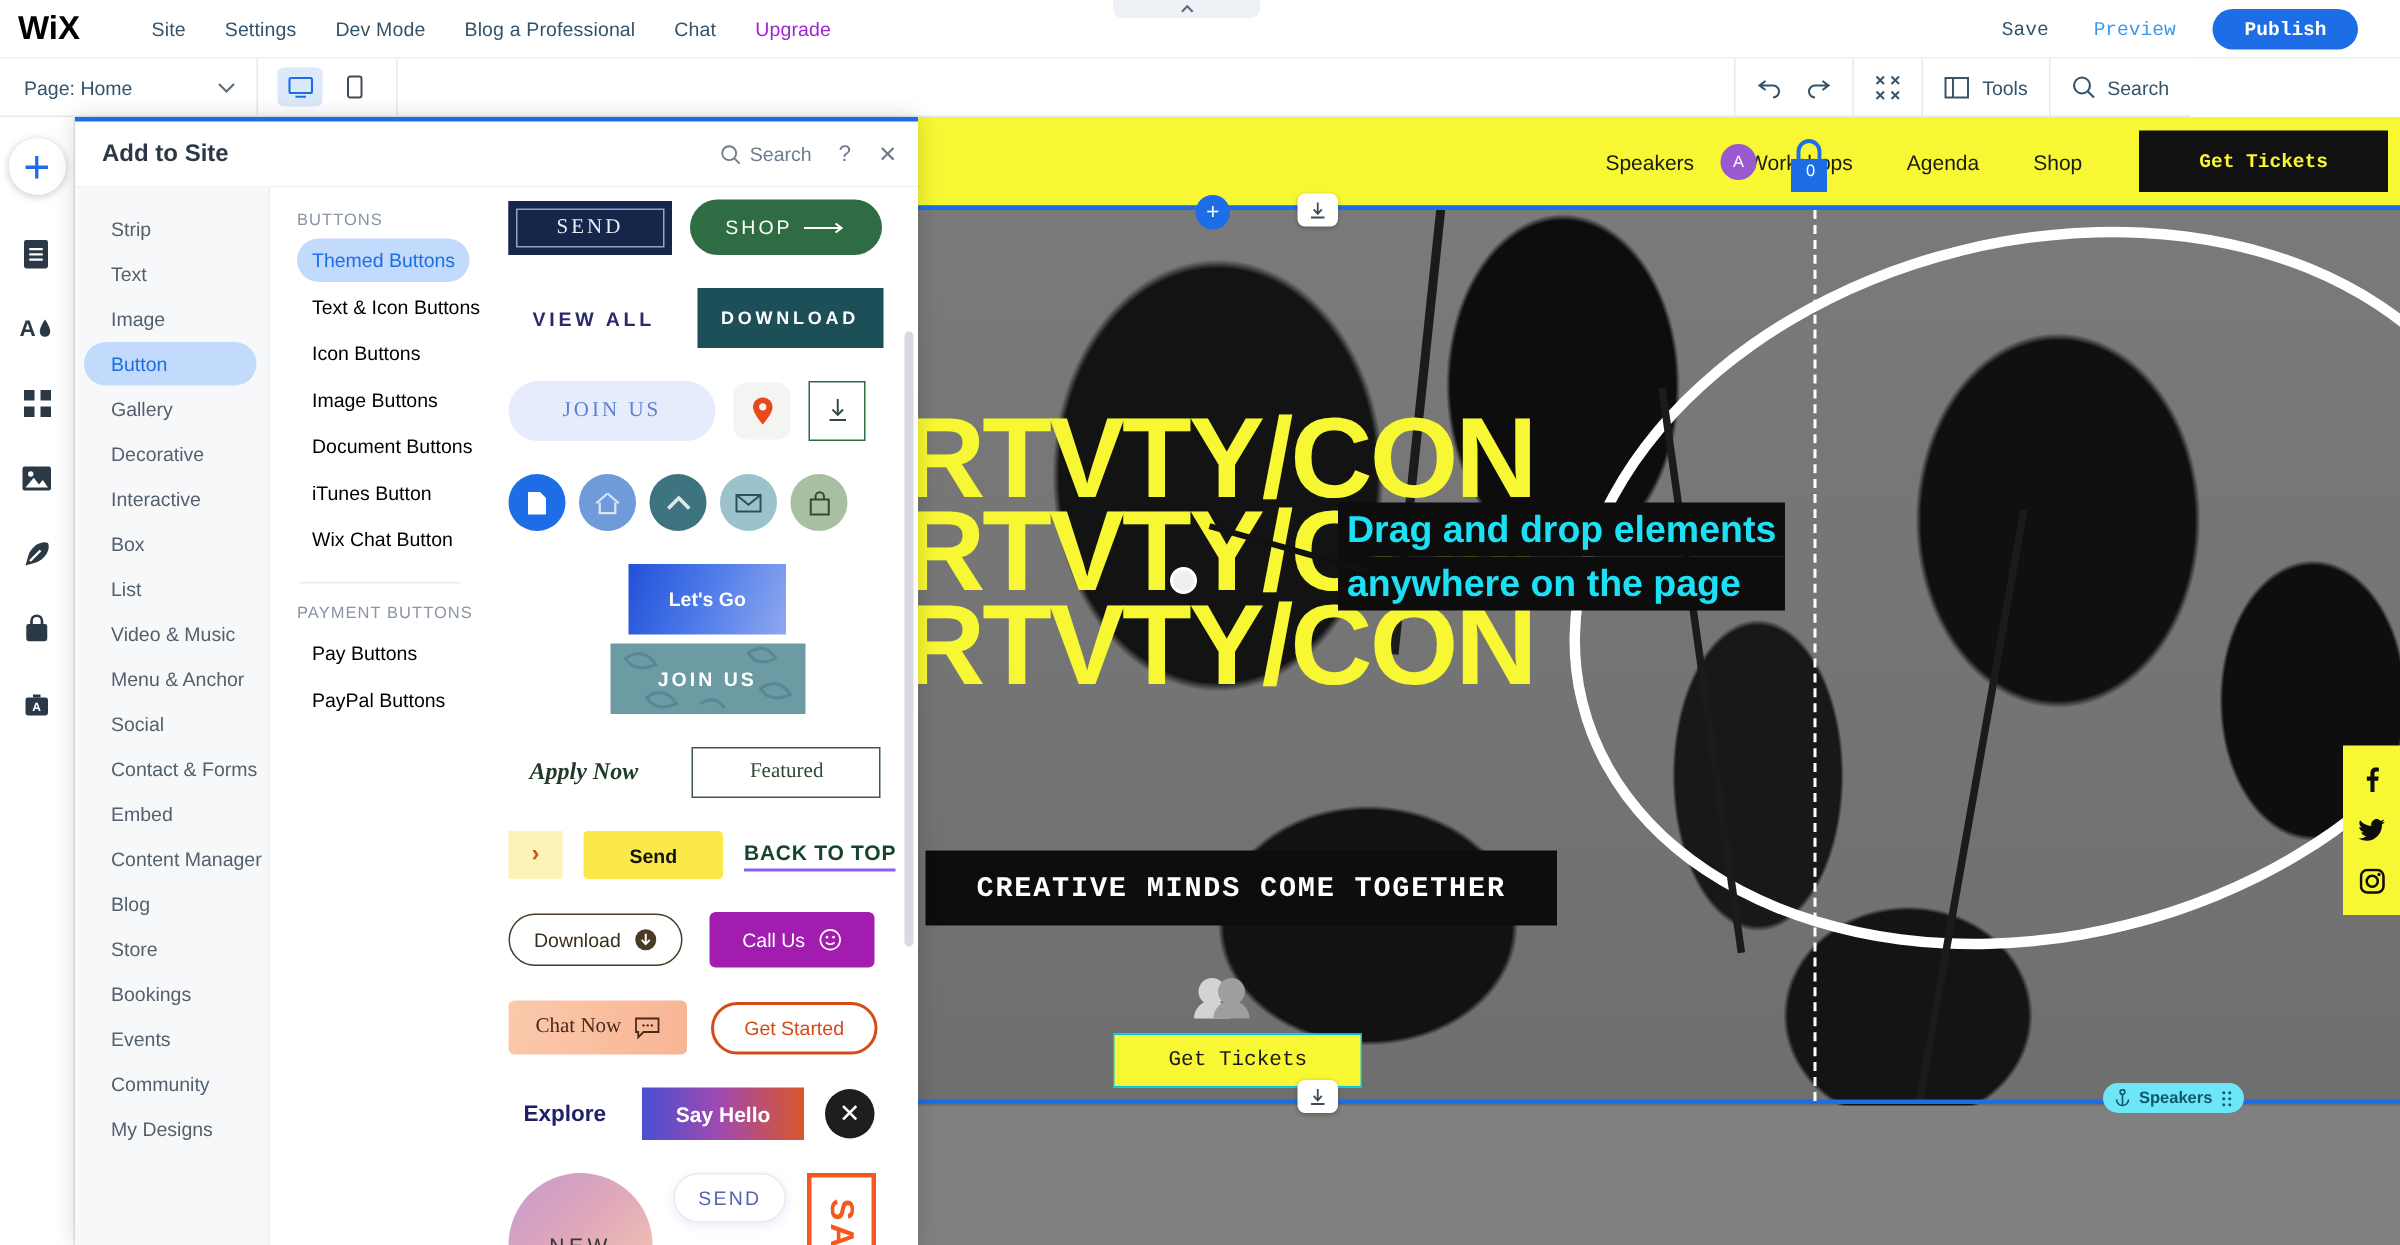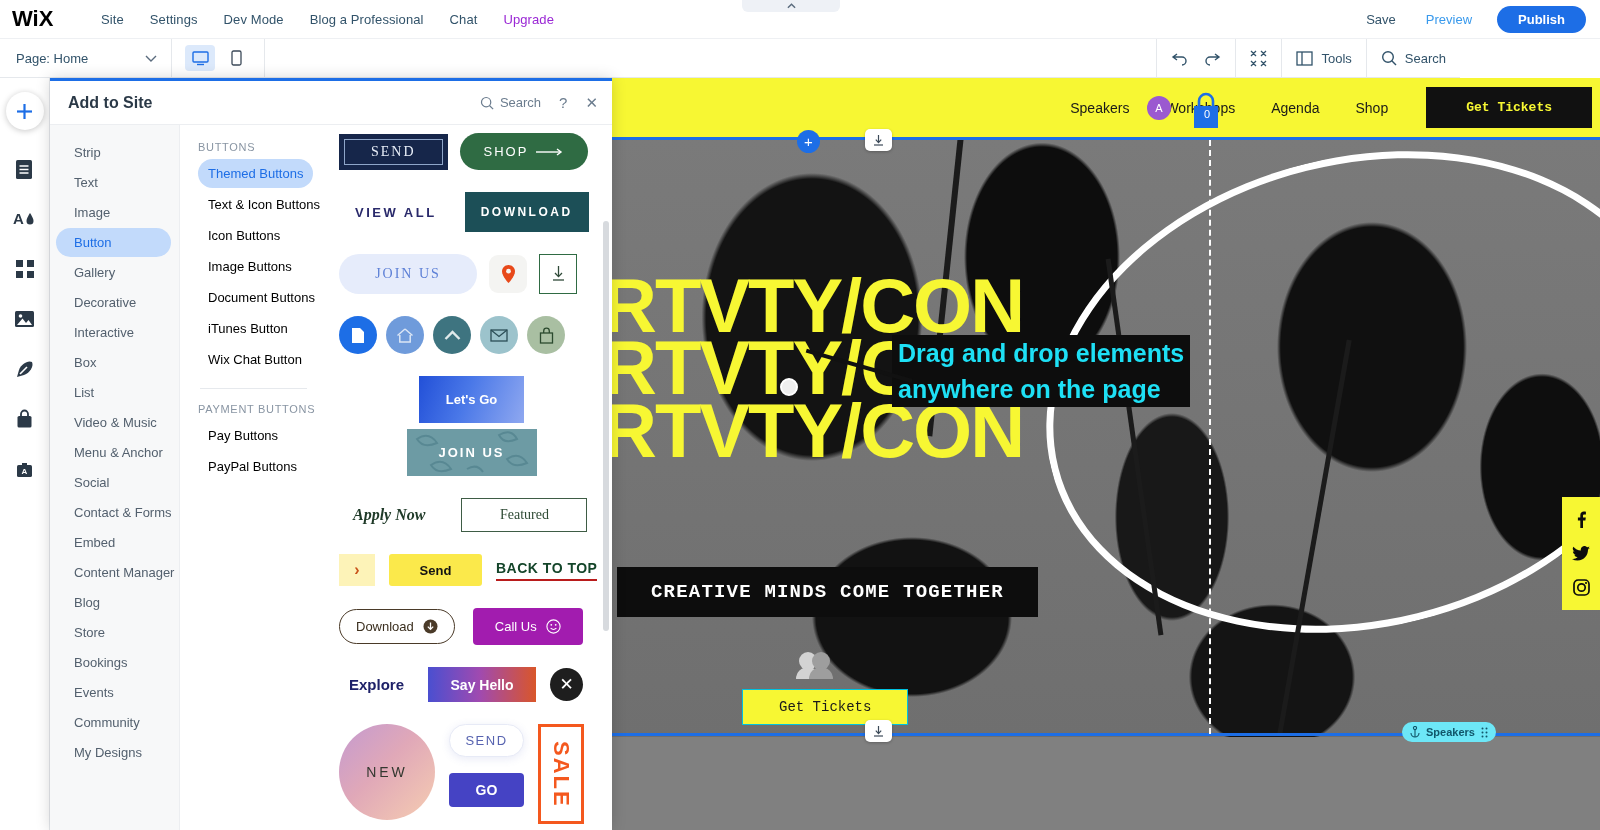--- a/index.html
+++ b/index.html
@@ -16,21 +16,21 @@
     background: #fff; display: flex; align-items: center;
     border-bottom: 1px solid #eef0f3;
   }
   .wix-logo { margin-left: 12px; width: 58px; height: 26px; display:flex; align-items:center; }
   .menu-items { display: flex; align-items: center; margin-left: 18px; }
   .menu-item {
     font-size: 13px; color: #32536a; padding: 0 13px; cursor: pointer;
     letter-spacing: .1px;
   }
   .menu-item.upgrade { color: #9a27d5; }
-  .topbar-right { margin-left: auto; display: flex; align-items: center; padding-right: 14px; }
+  .topbar-right { margin-left: auto; display: flex; align-items: center; padding-right: 28px; font-family: Liberation Mono, monospace; }
   .tb-link { font-size: 13px; color: #32536a; padding: 0 15px; cursor: pointer; }
   .tb-link.preview { color: #3899ec; }
   .publish-btn {
     background: #1d6ee6; color: #fff; font-size: 13px; font-weight: 600;
     border-radius: 15px; padding: 6px 21px; margin-left: 10px; cursor: pointer;
     border: none;
   }
 
   
   .top-tab-handle {
@@ -149,21 +149,21 @@
     background:#6d9ba4; position:relative; overflow:hidden; }
   .btn-applynow { font-family:"Liberation Serif",serif; font-style:italic; font-weight:700;
     color:#1f3a28; font-size:16px; padding: 8px 14px; }
   .btn-featured { border:1px solid #3e5c45; color:#2e4a34; font-family:"Liberation Serif",serif;
     font-size:14px; width:126px; height:34px; display:flex; align-items:center; justify-content:center; }
   .btn-arrow-y { background:#fdf3b8; width:36px; height:32px; display:flex;
     align-items:center; justify-content:center; color:#c9531a; font-weight:700; }
   .btn-send-yellow { background:#fbe94b; color:#131313; font-size:13px; font-weight:700;
     width:93px; height:32px; display:flex; align-items:center; justify-content:center; border-radius:3px; }
   .btn-backtotop { color:#14452a; font-size:14px; font-weight:700; letter-spacing:.5px;
-    border-bottom:2px solid #b91c1c; padding-bottom:3px; }
+    border-bottom:2px solid #8b5cf6; padding-bottom:3px; }
   .btn-download-pill { border:1px solid #4a3a28; border-radius:20px; color:#3a2e1e;
     font-size:13px; padding:9px 16px; display:flex; align-items:center; gap:9px; }
   .btn-callus { background:#a21caf; color:#fff; border-radius:4px; font-size:13px;
     padding:11px 22px; display:flex; align-items:center; gap:9px; }
   .btn-chatnow { background:linear-gradient(100deg,#fbc9ab,#f8b595); color:#4a2a1c;
     font-family:"Liberation Serif",serif; font-size:14px; padding:10px 18px; border-radius:4px;
     display:flex; align-items:center; gap:9px; }
   .btn-getstarted { border:2px solid #d64a17; border-radius:20px; color:#d64a17; font-size:13px;
     padding:8px 20px; }
   .btn-explore { color:#1e2168; font-size:15px; font-weight:700; padding:8px 10px; }
@@ -586,20 +586,32 @@
             <span>Call Us</span>
             <svg width="15" height="15" viewBox="0 0 15 15">
               <circle cx="7.5" cy="7.5" r="6.6" stroke="#fff" stroke-width="1.1" fill="none"></circle>
               <circle cx="5.3" cy="5.8" r=".9" fill="#fff"></circle>
                 <circle cx="9.7" cy="5.8" r=".9" fill="#fff"></circle>
               <path d="M4.6 9.2 q2.9 2.6 5.8 0" stroke="#fff" stroke-width="1.1" fill="none"></path>
             </svg>
           </div>
         </div>
 
+        <div class="grow" style="gap:16px;">
+          <div class="btn-chatnow">
+            <span>Chat Now</span>
+            <svg width="17" height="15" viewBox="0 0 17 15">
+              <path d="M1 1 H16 V10 H6 L2.5 13.5 V10 H1z" stroke="#4a2a1c" stroke-width="1.2" fill="none"></path>
+              <circle cx="6" cy="5.6" r=".8" fill="#4a2a1c"></circle>
+                <circle cx="8.8" cy="5.6" r=".8" fill="#4a2a1c"></circle>
+              <circle cx="11.6" cy="5.6" r=".8" fill="#4a2a1c"></circle>
+            </svg>
+          </div>
+          <div class="btn-getstarted">Get Started</div>
+        </div>
 
         <div class="grow" style="gap:14px;">
           <div class="btn-explore">Explore</div>
           <div class="btn-sayhello">Say Hello</div>
           <div class="btn-closex">✕</div>
         </div>
 
         <div class="grow" style="gap:14px; align-items:flex-start;">
           <div class="btn-new">NEW</div>
           <div style="display:flex;flex-direction:column;gap:16px;align-items:center;">

